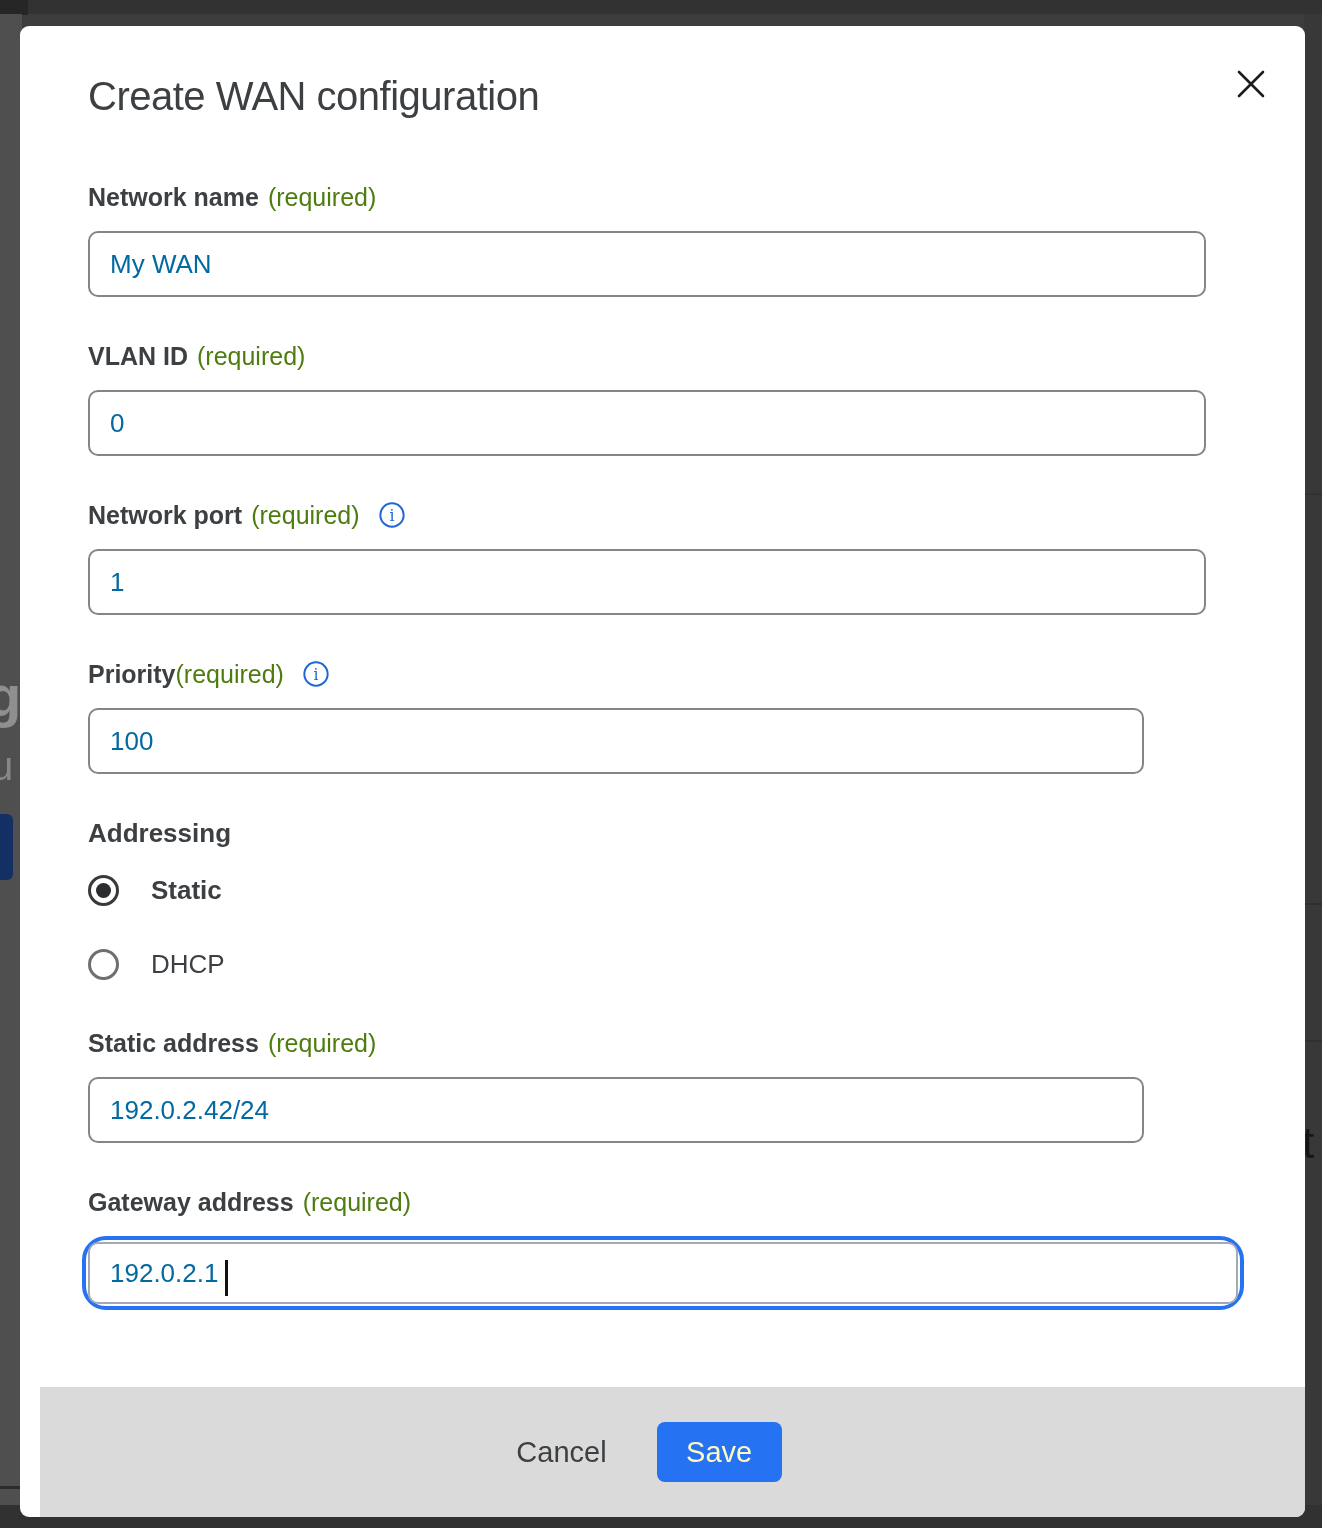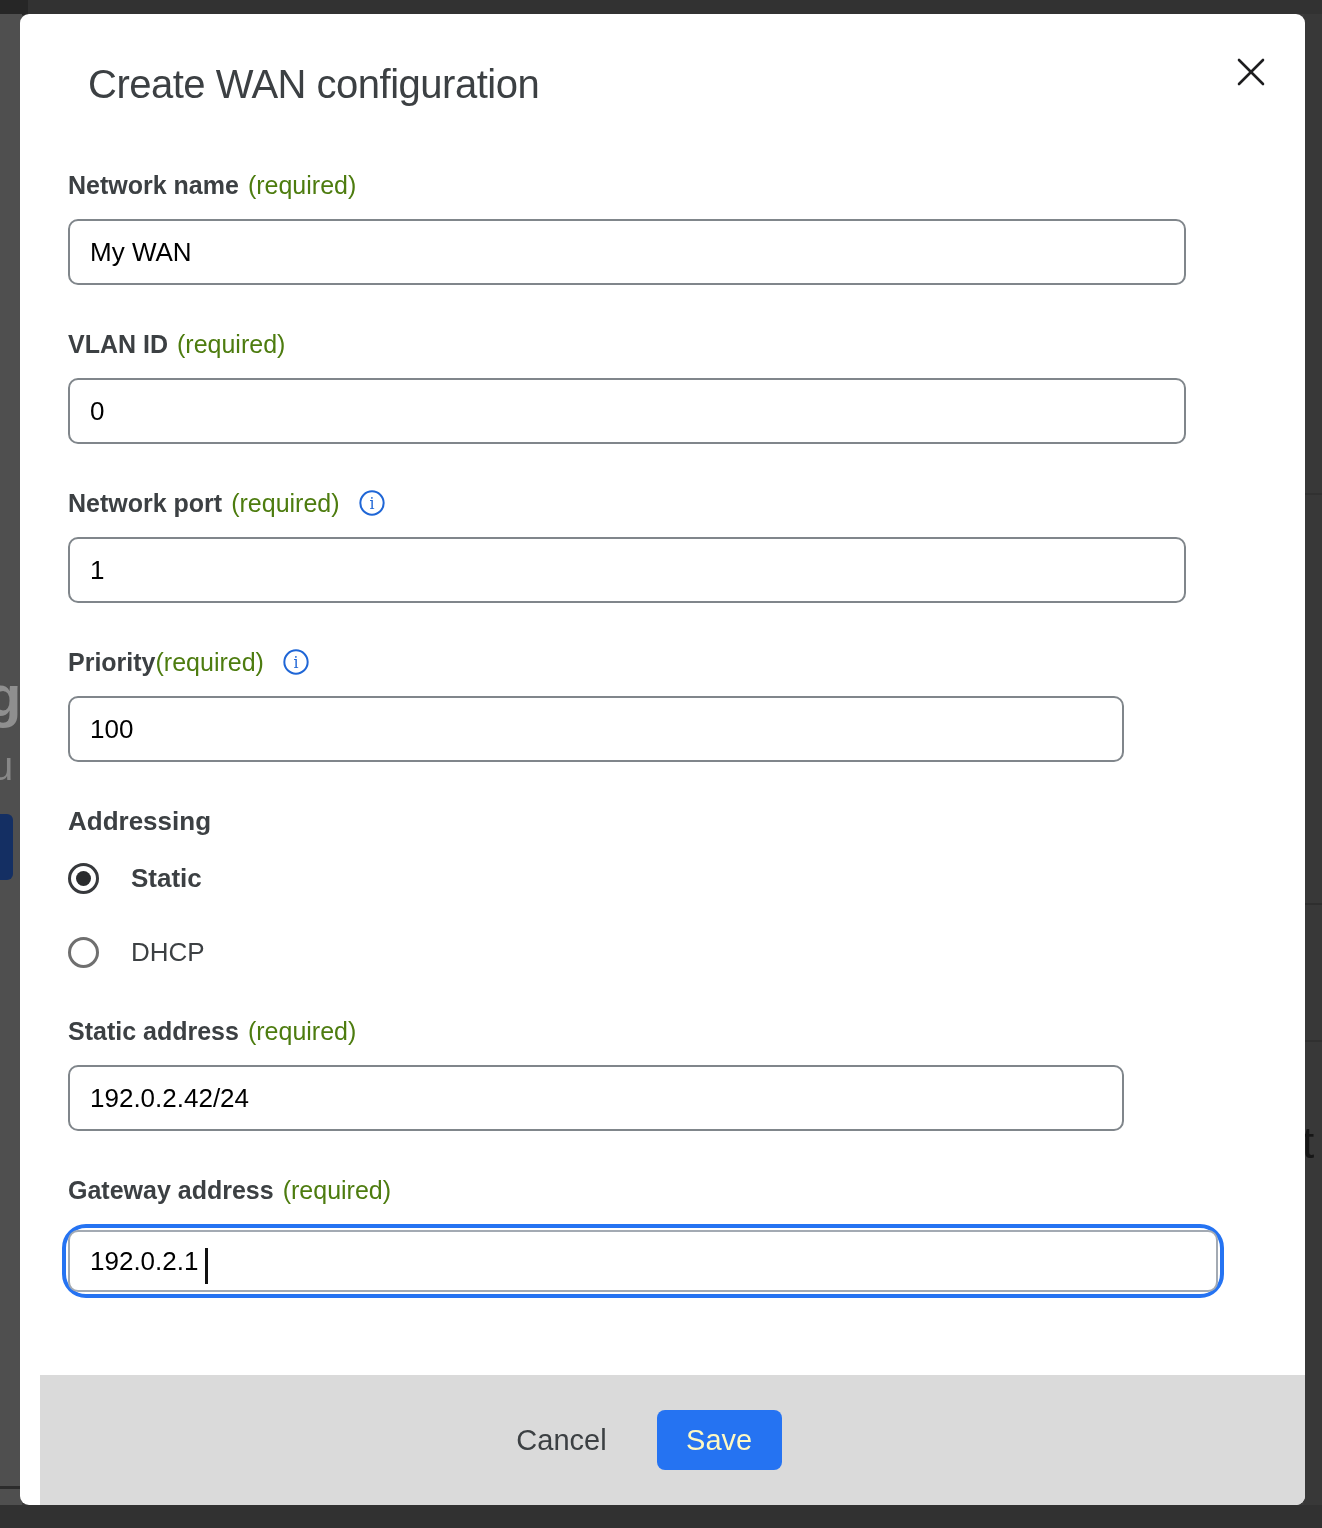--- a/index.html
+++ b/index.html
@@ -23,50 +23,50 @@
   .bg-u { left:-9px; top:730px; font-size:40px; font-weight:normal; color:#878787; }
   .bg-bluebtn { position:absolute; left:-8px; top:800px; width:21px; height:66px; background:#142f63; border-radius:0 6px 6px 0; }
   .bg-line-left { position:absolute; left:0; top:1472px; width:22px; height:3px; background:#2c2c2c; }
   .bg-t { position:absolute; left:-2px; top:1104px; font-size:44px; color:#161616; }
   .bg-line-r1 { position:absolute; left:0; top:889px; width:100%; height:2px; background:#2e2e2e; }
   .bg-line-r2 { position:absolute; left:0; top:1026px; width:100%; height:2px; background:#303030; }
   .bg-line-r3 { position:absolute; left:0; top:479px; width:100%; height:2px; background:#313131; }
 
   
   .modal {
-    position:absolute; left:20px; top:14px;
+    position:absolute; left:20px; top:26px;
     width:1285px; height:1491px;
     background:#ffffff; border-radius:9px;
     overflow:hidden;
   }
   .close-btn {
     position:absolute; top:38px; right:34px;
     width:40px; height:40px;
     background:none; border:none; cursor:pointer;
     display:flex; align-items:center; justify-content:center;
   }
   .modal-title {
     margin:46px 0 0 68px;
     font-size:40px; font-weight:400; line-height:48px;
     color:#3c4043; letter-spacing:-0.5px;
   }
-  .modal-body { padding:62px 0 0 48px; }
+  .modal-body { padding:62px 0 0 68px; }
 
   .field { margin-bottom:44px; }
   .label-row { display:flex; align-items:center; line-height:30px; margin-bottom:19px; }
   .lbl { font-size:25px; font-weight:bold; color:#3c4043; }
   .req { font-size:25px; font-weight:400; color:#4d7c0f; margin-left:9px; }
   .req.no-gap { margin-left:0; }
   .info-btn { background:none; border:none; cursor:pointer; margin-left:18px; display:flex; align-items:center; }
 
   input.txt {
     display:block; height:66px;
     border:2px solid #80868b; border-radius:10px;
     font-family:"Liberation Sans", sans-serif;
-    font-size:26px; color:#000000;
+    font-size:26px; color:#0369a1;
     padding:0 0 0 20px; background:#fff; outline:none;
   }
   .w-narrow { width:1118px; }
   .w-wide   { width:1056px; }
 
   .section-heading { font-size:26px; font-weight:bold; line-height:30px; margin-bottom:24px; color:#3c4043; }
   .radio-row { display:flex; align-items:center; height:36px; margin-bottom:38px; cursor:pointer; }
   .radio-rows { margin-bottom:46px; }
   .radio {
     width:31px; height:31px; border-radius:50%;

